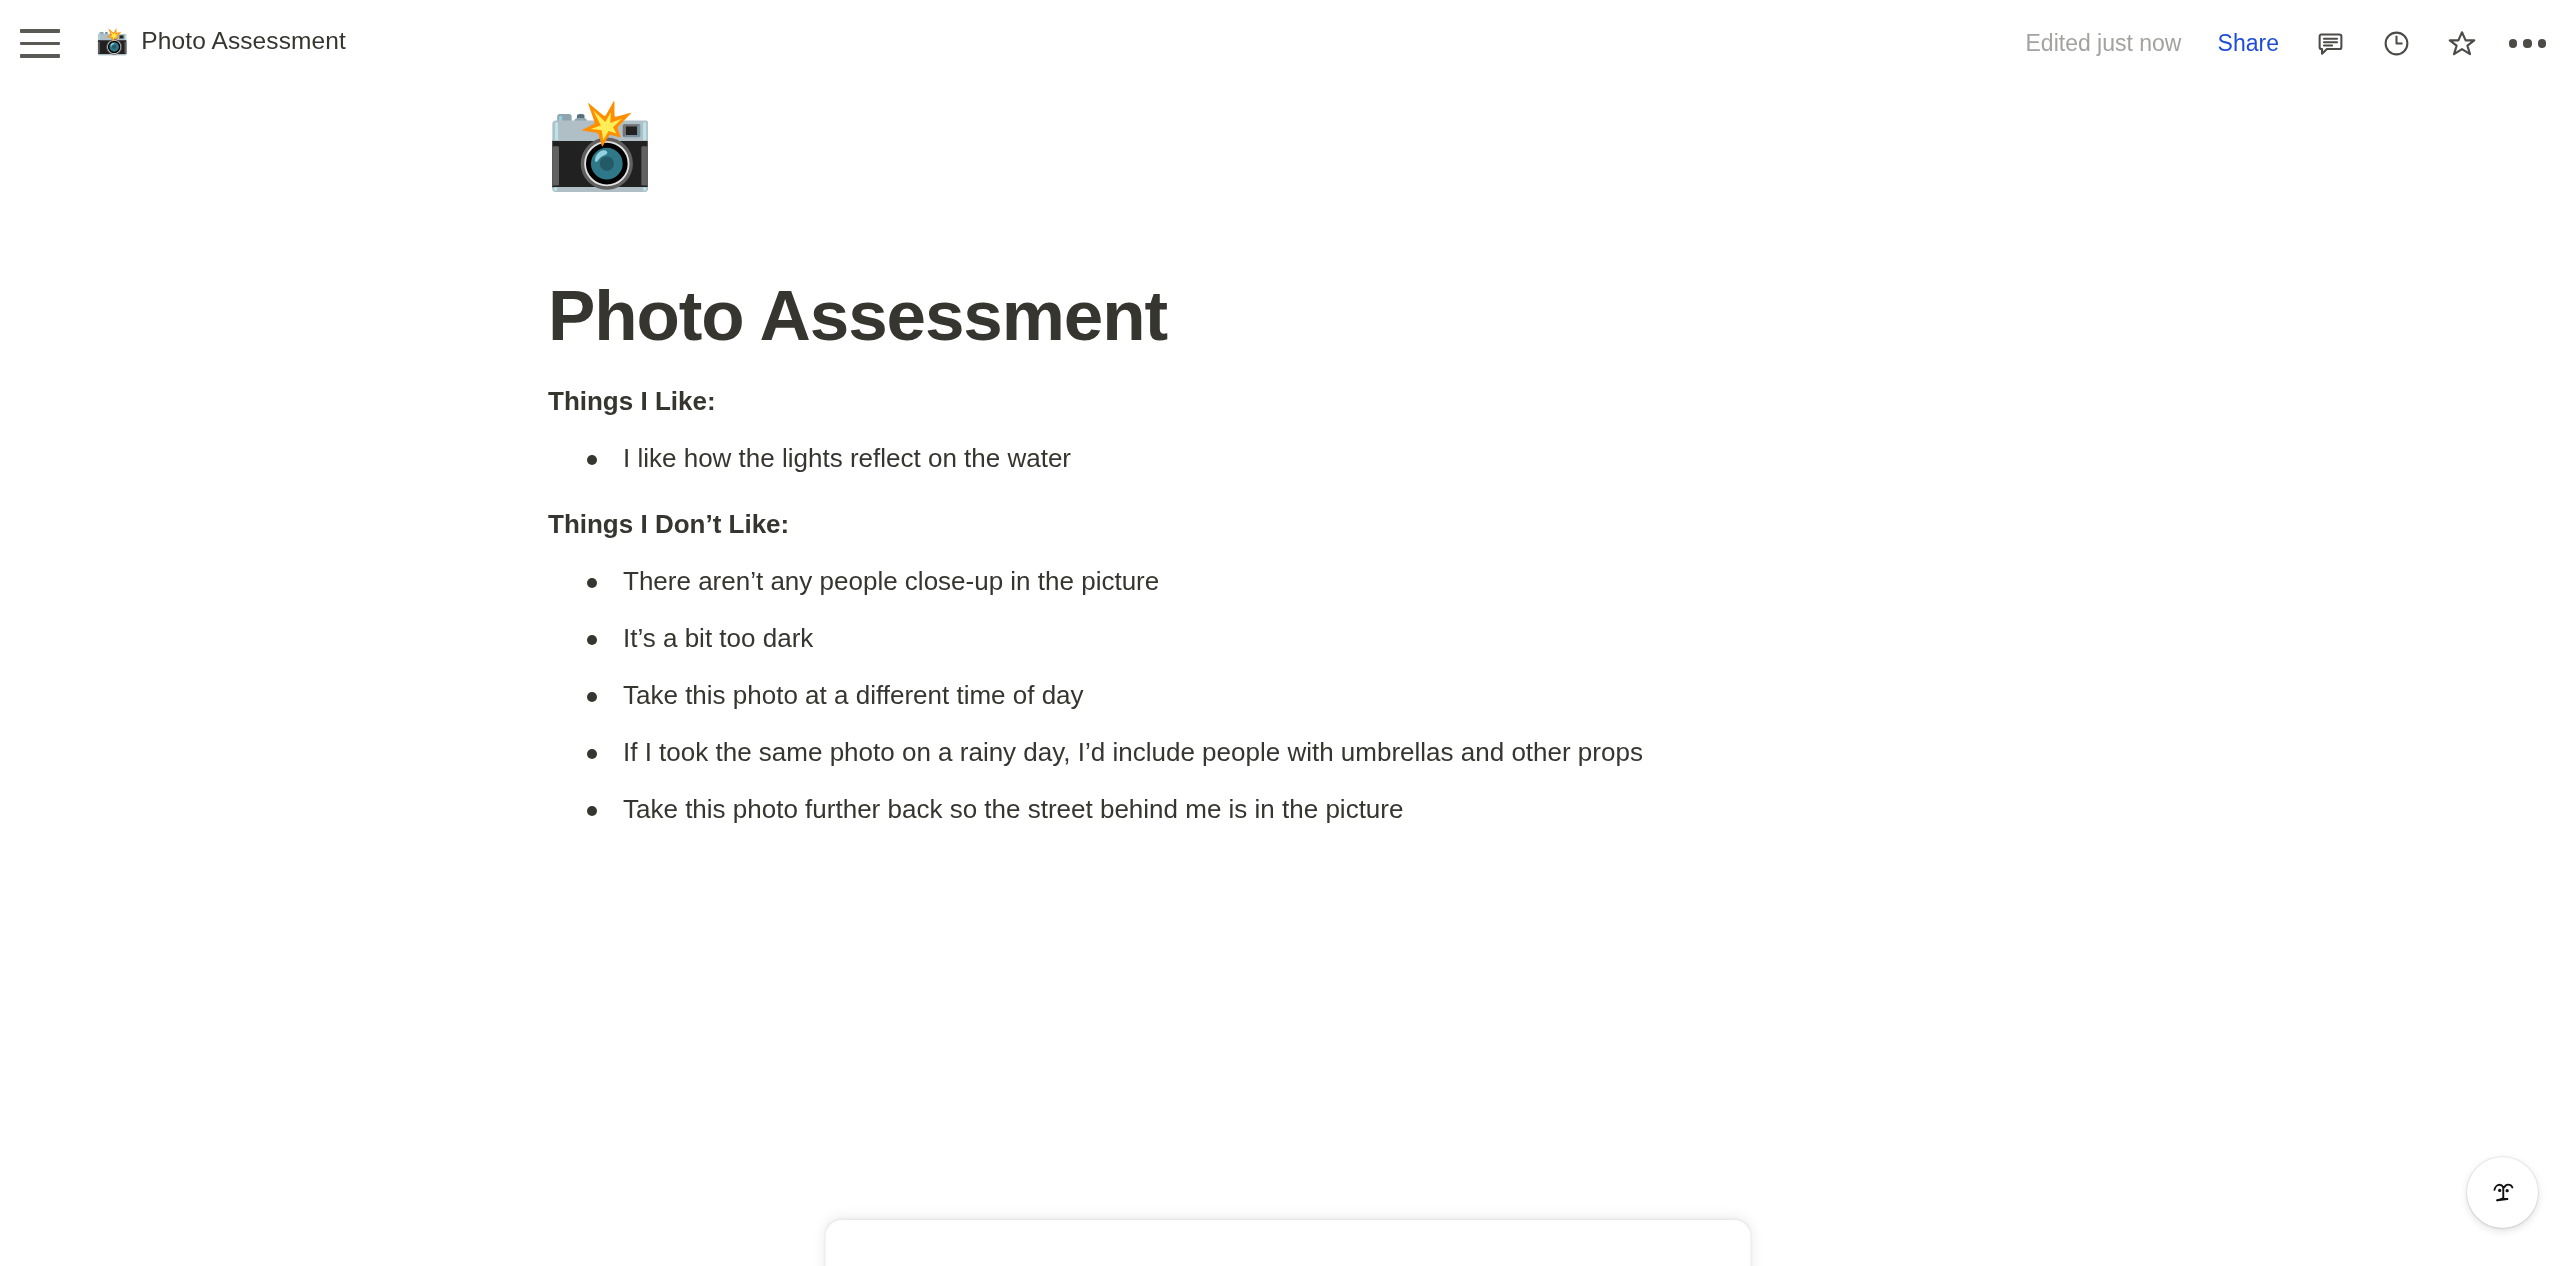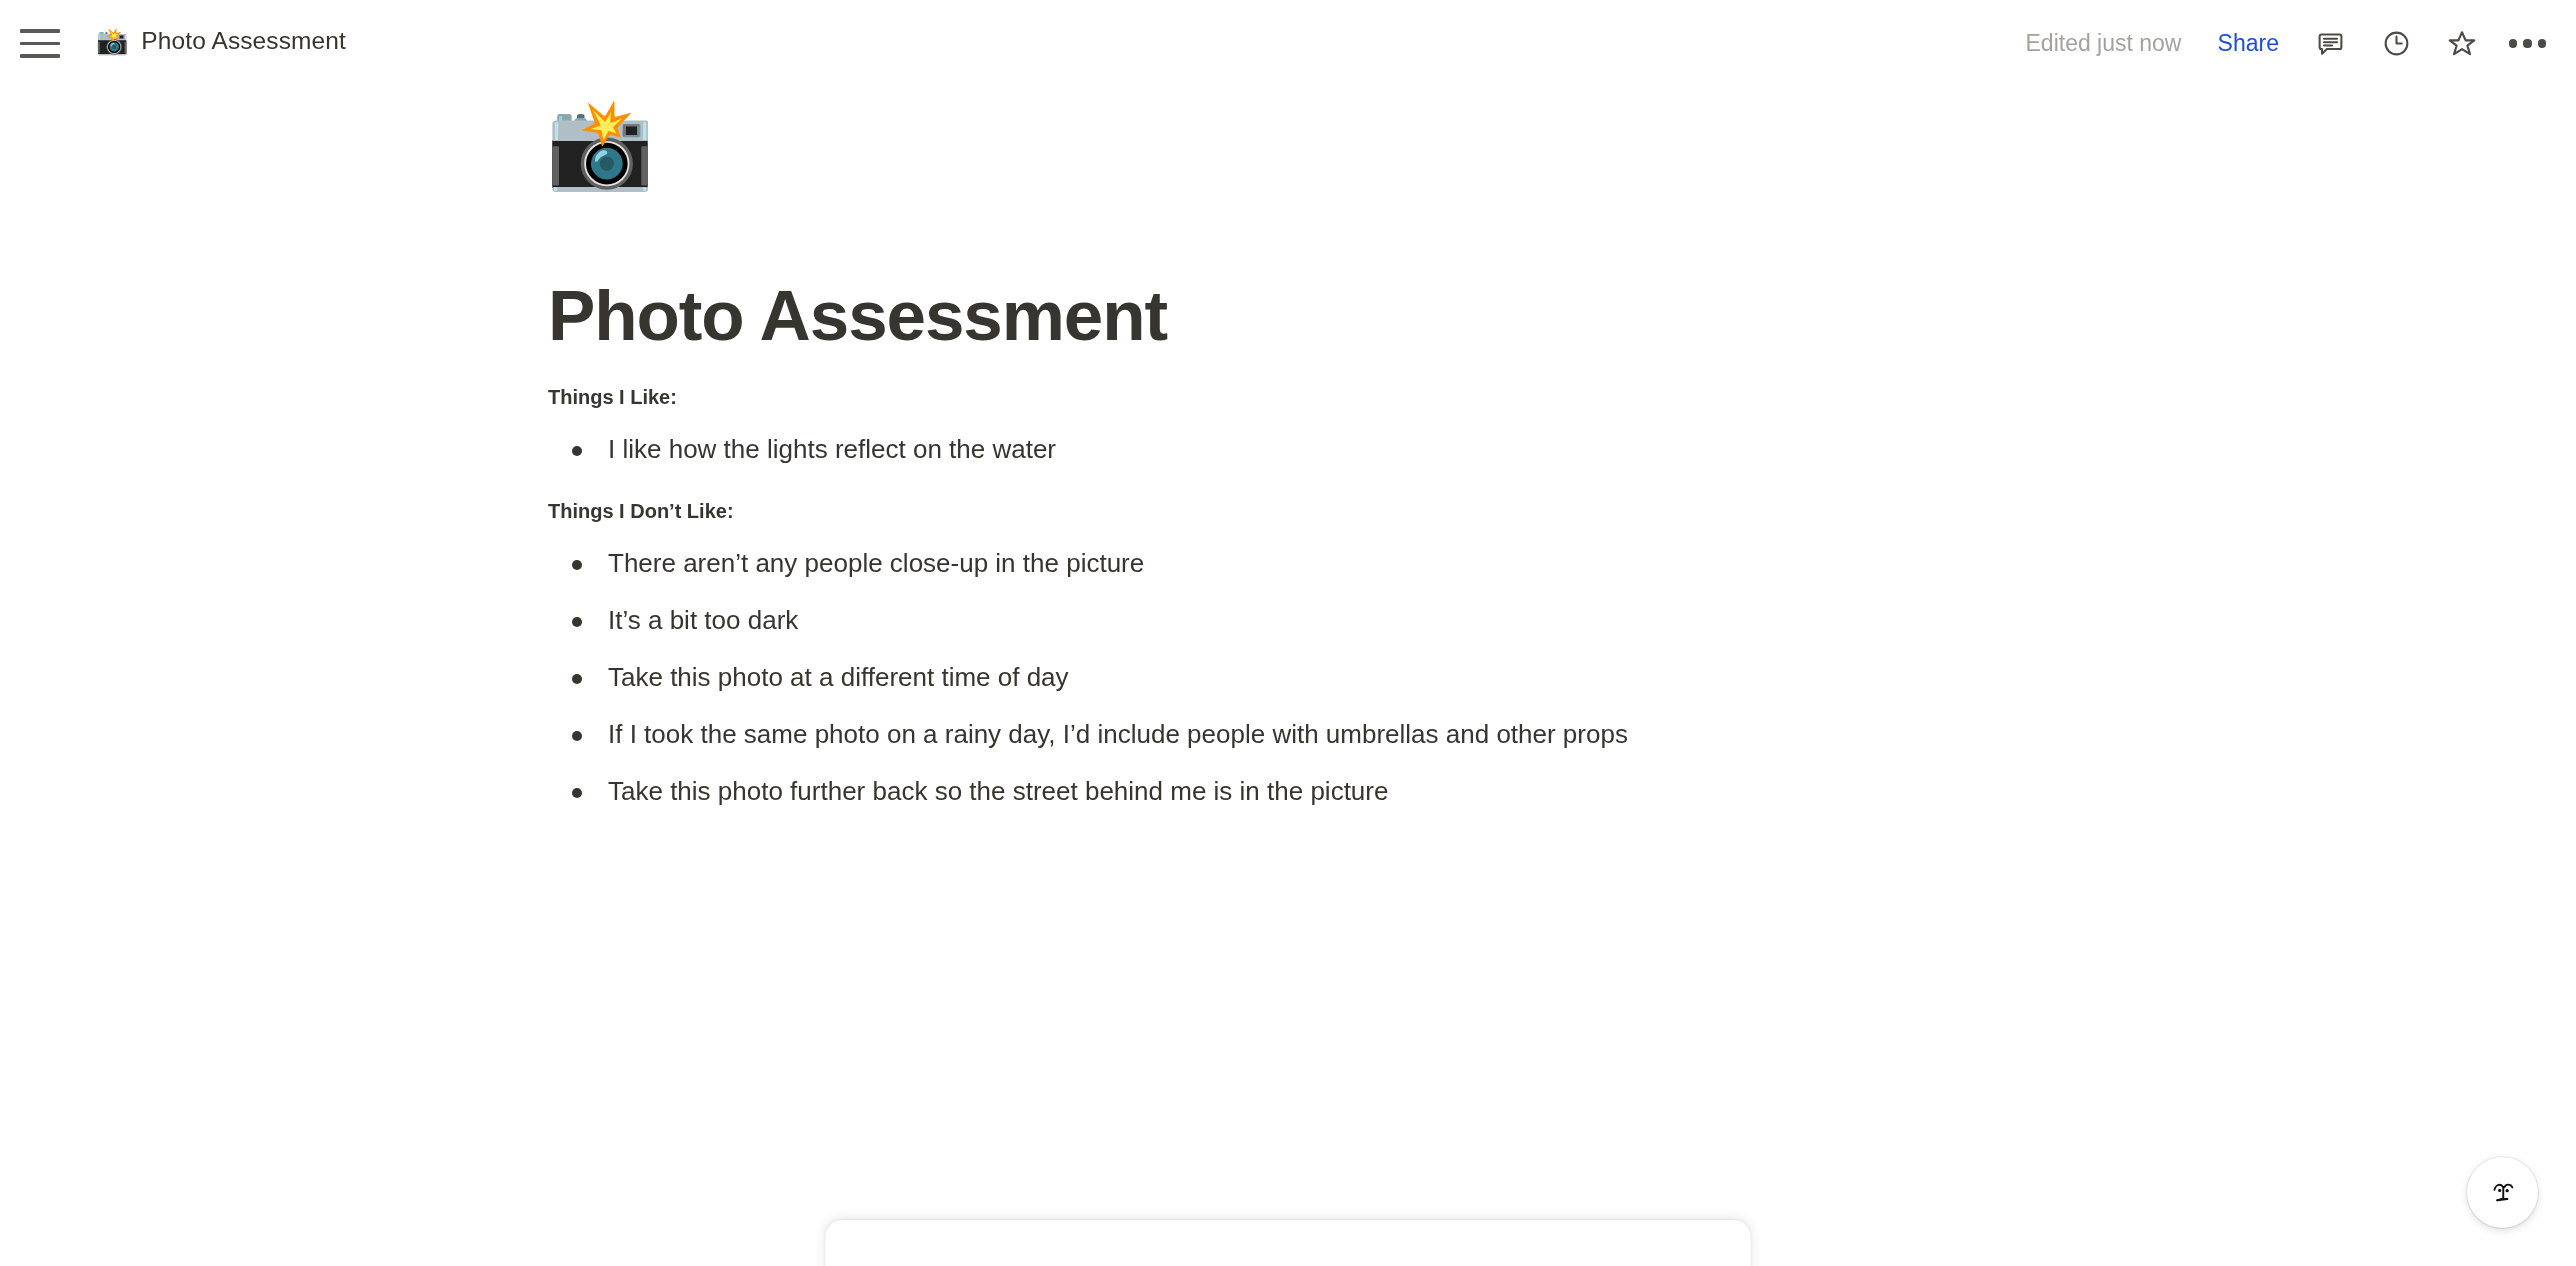--- a/index.html
+++ b/index.html
@@ -156,31 +156,31 @@
     font-size: 71px;
     font-weight: bold;
     color: #37352f;
     letter-spacing: -1.1px;
     line-height: 1.12;
     margin-top: 89px;
     cursor: text;
   }
 
   .section-heading {
-    font-size: 20px;
+    font-size: 26px;
     font-weight: bold;
     color: #37352f;
     margin-top: 27px;
     line-height: 1.5;
     cursor: text;
   }
 
   ul.bullets {
     list-style: none;
-    margin: 0;
+    margin: 15px;
     padding: 0;
   }
 
   ul.bullets li {
     position: relative;
     font-size: 26px;
     color: #37352f;
     line-height: 1.5;
     padding-left: 60px;
     margin-top: 18px;

